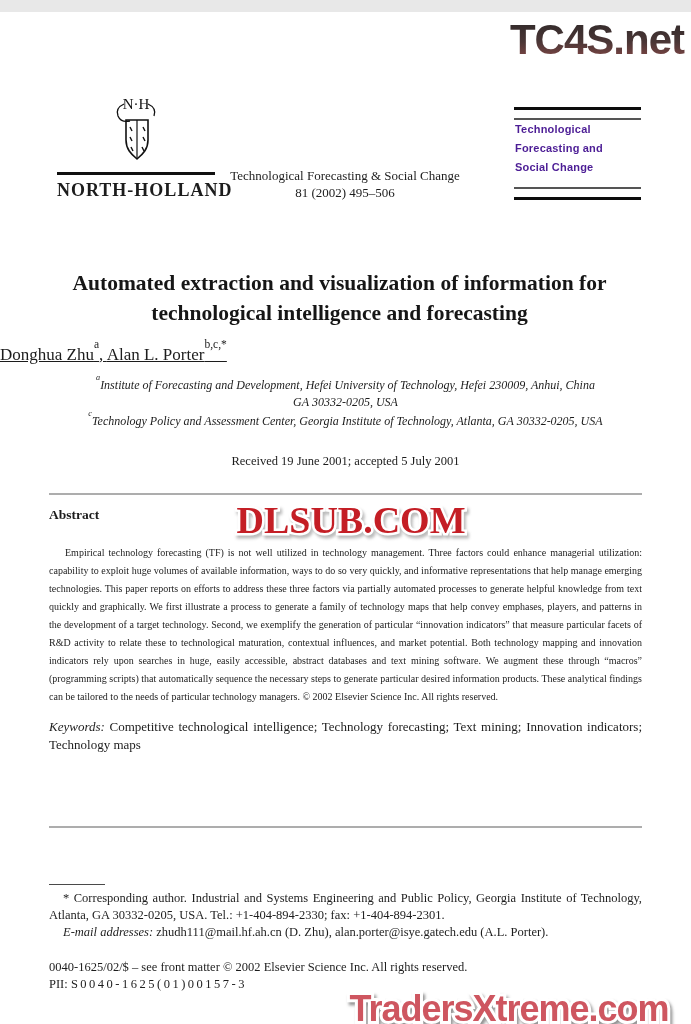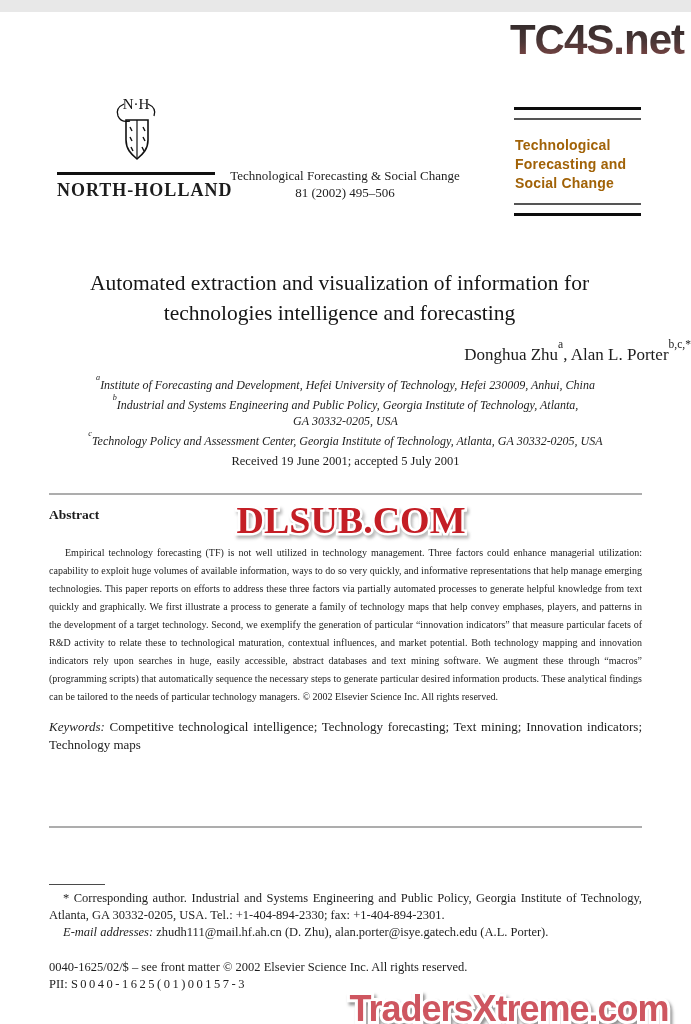--- a/index.html
+++ b/index.html
@@ -28,32 +28,32 @@
   .citation{
     position:absolute;left:210px;top:155px;width:270px;
     text-align:center;font-size:13px;line-height:17px;
   }
   
   .journal-box{position:absolute;left:514px;top:95px;width:127px;}
   .jb-rule-top{height:8px;border-top:3px solid #0c0c0c;border-bottom:2px solid #555;}
   .jb-rule-bottom{height:8px;border-top:2px solid #555;border-bottom:3px solid #0c0c0c;}
   .jb-text{
     font-family:"Liberation Sans", sans-serif;font-weight:bold;
-    font-size:14px;line-height:19px;letter-spacing:.2px;
-    padding:16px 0 10px 1px;color:#a16207;
+    font-size:11px;line-height:19px;letter-spacing:.2px;
+    padding:0 0 10px 1px;color:#4c1d95;
   }
   
   .title{
     position:absolute;left:20px;right:32px;top:256px;
-    font-size:21.5px;font-weight:normal;line-height:30px;
+    font-size:21.5px;font-weight:bold;line-height:30px;
     text-align:center;margin:0;color:#161616;
   }
   .authors{
     position:absolute;left:0;right:0;top:331px;
-    text-align:right;font-size:17px;
+    text-align:left;font-size:17px;text-decoration:underline;
   }
   .authors sup,.affil sup{font-size:68%;position:relative;top:-.45em;}
   .affils{
     position:absolute;left:20px;right:20px;top:362px;
     text-align:center;font-style:italic;font-size:12px;line-height:16.5px;
   }
   .received{
     position:absolute;left:0;right:0;top:442px;
     text-align:center;font-size:12.5px;
   }
@@ -120,27 +120,26 @@
   <div class="journal-box">
     <div class="jb-rule-top"></div>
     <div class="jb-text">
       <div>Technological</div>
       <div>Forecasting and</div>
       <div>Social Change</div>
     </div>
     <div class="jb-rule-bottom"></div>
   </div>
 
-  <h1 class="title"><span>Automated extraction and visualization of information for</span><br><span>technologies intelligence and forecasting</span></h1>
+  <h1 class="title"><span>Automated extraction and visualization of information for</span><br><span>technological intelligence and forecasting</span></h1>
 
   <div class="authors"><span>Donghua Zhu</span><sup>a</sup><span>, </span><span>Alan L. Porter</span><sup>b,c,*</sup></div>
 
   <div class="affils">
     <div class="affil"><sup>a</sup><span>Institute of Forecasting and Development, Hefei University of Technology, Hefei 230009, Anhui, China</span></div>
-    <div class="affil"><sup>b</sup><span>Industrial and Systems Engineering and Public Policy, Georgia Institute of Technology, Atlanta,</span></div>
     <div class="affil"><span>GA 30332-0205, USA</span></div>
     <div class="affil"><sup>c</sup><span>Technology Policy and Assessment Center, Georgia Institute of Technology, Atlanta, GA 30332-0205, USA</span></div>
   </div>
 
   <div class="received">Received 19 June 2001; accepted 5 July 2001</div>
 
   <div class="rule-wide rule-abs-top"></div>
 
   <section class="abstract">
     <div class="abs-head">Abstract</div>

